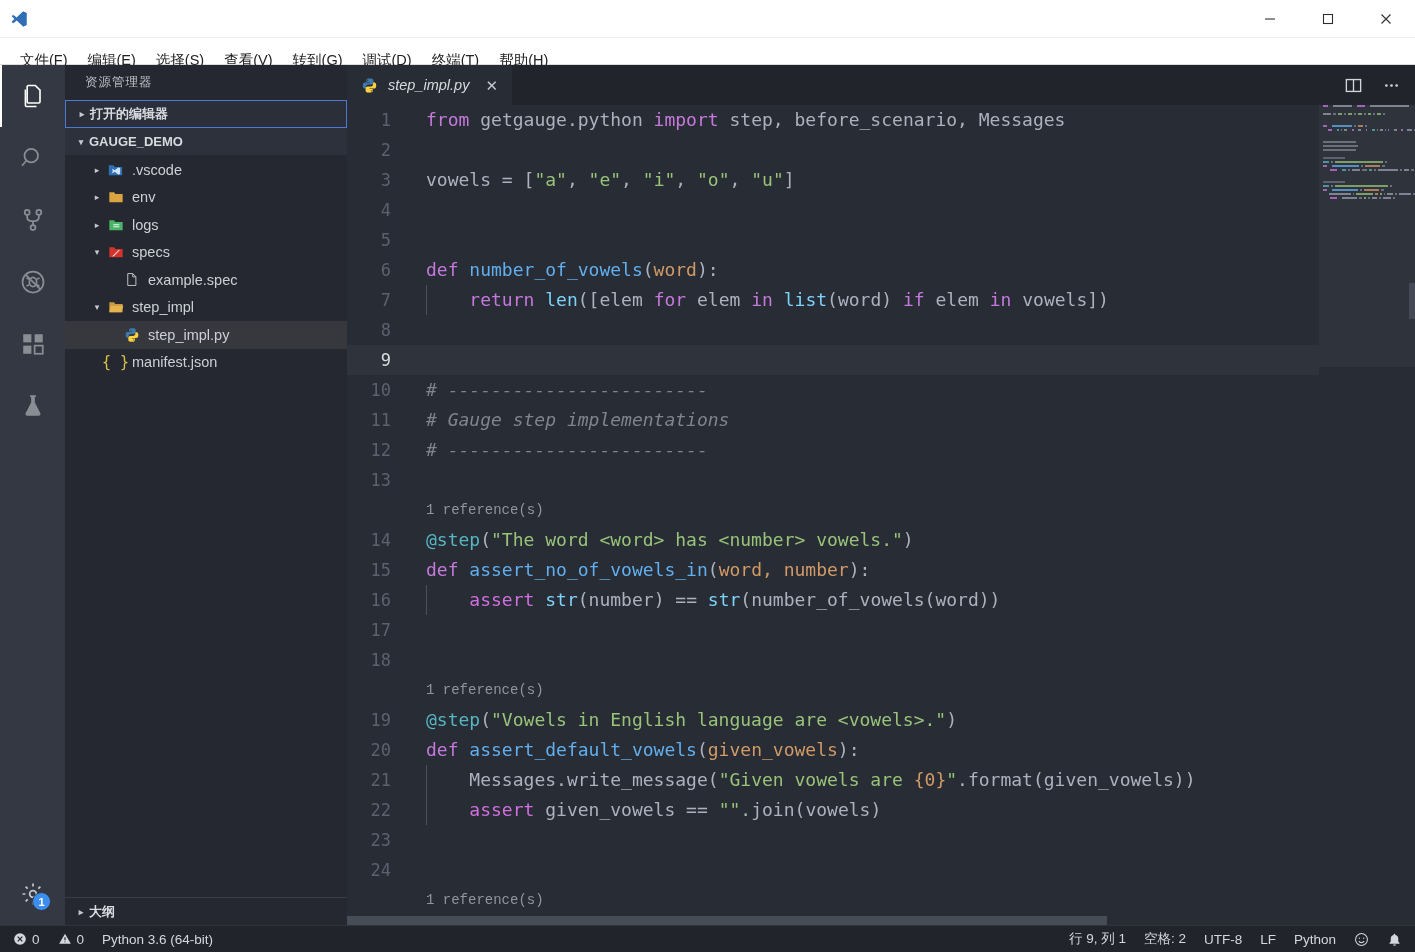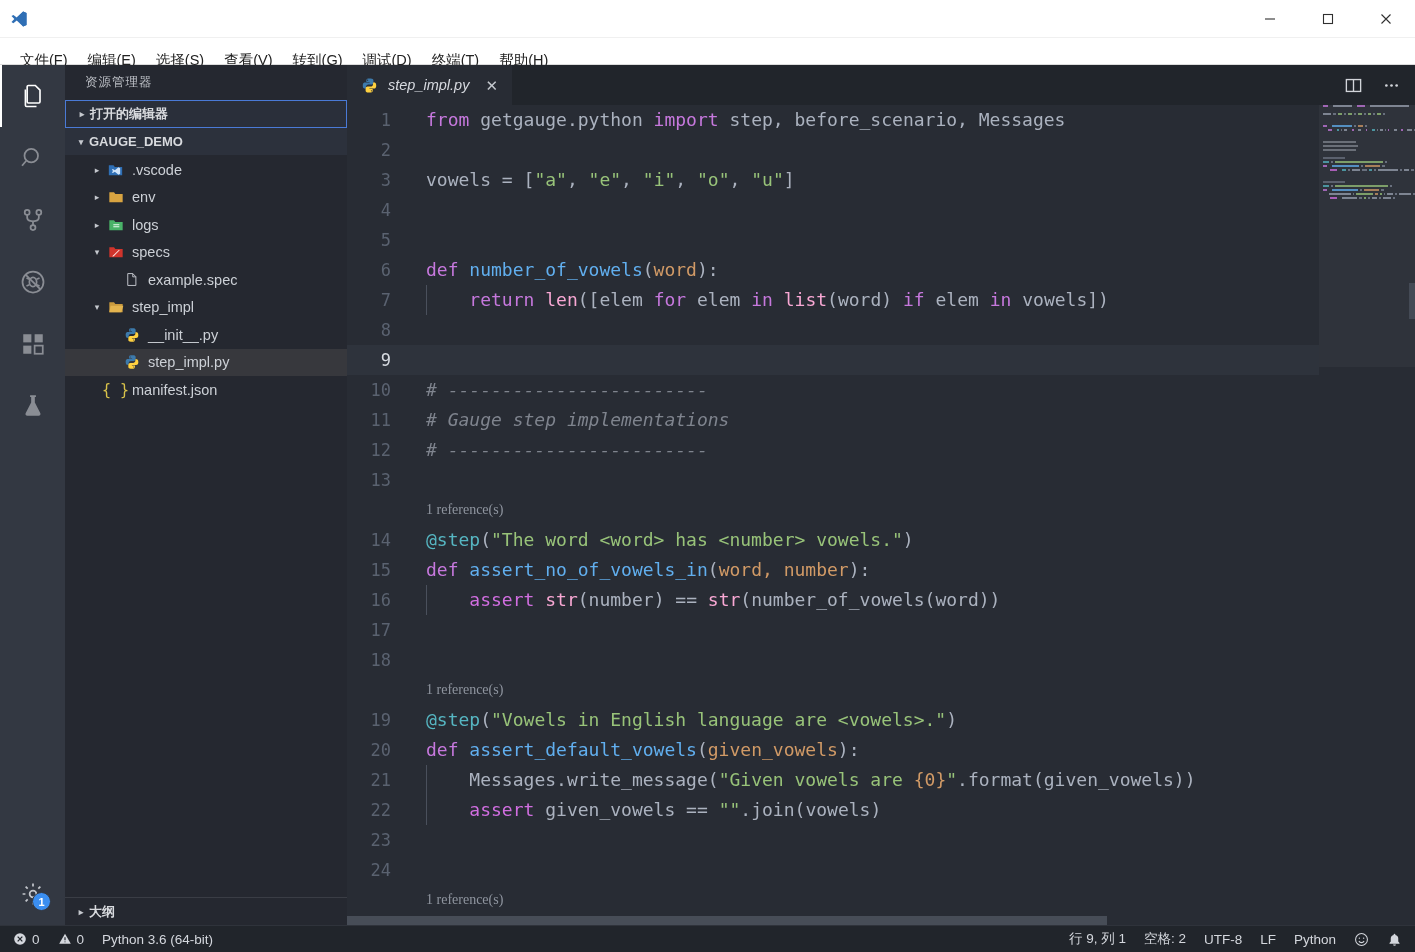--- a/index.html
+++ b/index.html
@@ -217,39 +217,39 @@
     text-align: right; padding-right: 23px;
     color: #5a6270;
     font-size: 17px;
     user-select: none;
   }
   .ln.cur { color: #d6dae0; }
   .lc { flex: 1; padding-left: 12px; position: relative; }
   .codelens {
     height: 30px;
     display: flex; align-items: center;
-    font-family: Liberation Serif, serif;
+    font-family: Liberation Mono, monospace;
     font-size: 14px;
     color: #8f959f;
   }
   .codelens .ln { visibility: hidden; }
   .codelens .lc { padding-left: 12px; }
   .codelens span { cursor: pointer; }
 
   
   .iguide {
     position: absolute; left: 12px; top: 0;
     width: 1px; height: 30px; background: #4a505c;
   }
 
   
   .kw  { color: #c678dd; }
   .kw2 { color: #d16ee0; }
   .fn  { color: #61afef; }
-  .fn2 { color: #f9a8d4; }
+  .fn2 { color: #7dd3fc; }
   .str { color: #98c379; }
   .cmt { color: #7f848e; font-style: italic; }
   .var { color: #abb2bf; }
   .par { color: #d19a66; }
   .op  { color: #abb2bf; }
   .at  { color: #56b6c2; }
 
   
   .minimap {
     position: absolute; right: 0; top: 0;
@@ -453,30 +453,20 @@
         <div class="tree-row" style="padding-left: 24px;">
           <span class="twisty">▾</span>
           <span class="tree-icon">
             <svg width="18" height="16" viewBox="0 0 24 24">
               <path d="M2 5h7l2 2.5h11V20H2z" fill="#c99a3e"></path>
               <path d="M4 10h19l-3 10H2z" fill="#e3b44f"></path>
             </svg>
           </span>
           <span>step_impl</span>
         </div>
-        <div class="tree-row" style="padding-left: 40px;">
-          <span class="twisty"></span>
-          <span class="tree-icon">
-            <svg width="16" height="16" viewBox="0 0 24 24">
-              <path d="M11.9 2c-2.5 0-4.4.5-4.4 2.6v2.3h4.6v.7H5.6S2.5 7.2 2.5 12s2.8 4.3 2.8 4.3h1.7v-2.5c0-1.9 1.7-3.3 3.4-3.3h4.3c1.6 0 2.8-1.3 2.8-2.9V4.6C17.5 3 16 2 13.9 2h-2zM9.3 3.6c.5 0 .9.4.9.9s-.4.9-.9.9-.9-.4-.9-.9.4-.9.9-.9z" fill="#3d7aab"></path>
-              <path d="M12.1 22c2.5 0 4.4-.5 4.4-2.6v-2.3h-4.6v-.7h6.5s3.1.3 3.1-4.4-2.8-4.3-2.8-4.3h-1.7v2.5c0 1.9-1.7 3.3-3.4 3.3H9.3c-1.6 0-2.8 1.3-2.8 2.9v3c0 1.6 1.5 2.6 3.6 2.6h2zm2.6-1.6c-.5 0-.9-.4-.9-.9s.4-.9.9-.9.9.4.9.9-.4.9-.9.9z" fill="#ffd140"></path>
-            </svg>
-          </span>
-          <span>__init__.py</span>
-        </div>
         <div class="tree-row selected" style="padding-left: 40px;">
           <span class="twisty"></span>
           <span class="tree-icon">
             <svg width="16" height="16" viewBox="0 0 24 24">
               <path d="M11.9 2c-2.5 0-4.4.5-4.4 2.6v2.3h4.6v.7H5.6S2.5 7.2 2.5 12s2.8 4.3 2.8 4.3h1.7v-2.5c0-1.9 1.7-3.3 3.4-3.3h4.3c1.6 0 2.8-1.3 2.8-2.9V4.6C17.5 3 16 2 13.9 2h-2zM9.3 3.6c.5 0 .9.4.9.9s-.4.9-.9.9-.9-.4-.9-.9.4-.9.9-.9z" fill="#3d7aab"></path>
               <path d="M12.1 22c2.5 0 4.4-.5 4.4-2.6v-2.3h-4.6v-.7h6.5s3.1.3 3.1-4.4-2.8-4.3-2.8-4.3h-1.7v2.5c0 1.9-1.7 3.3-3.4 3.3H9.3c-1.6 0-2.8 1.3-2.8 2.9v3c0 1.6 1.5 2.6 3.6 2.6h2zm2.6-1.6c-.5 0-.9-.4-.9-.9s.4-.9.9-.9.9.4.9.9-.4.9-.9.9z" fill="#ffd140"></path>
             </svg>
           </span>
           <span>step_impl.py</span>
         </div>

